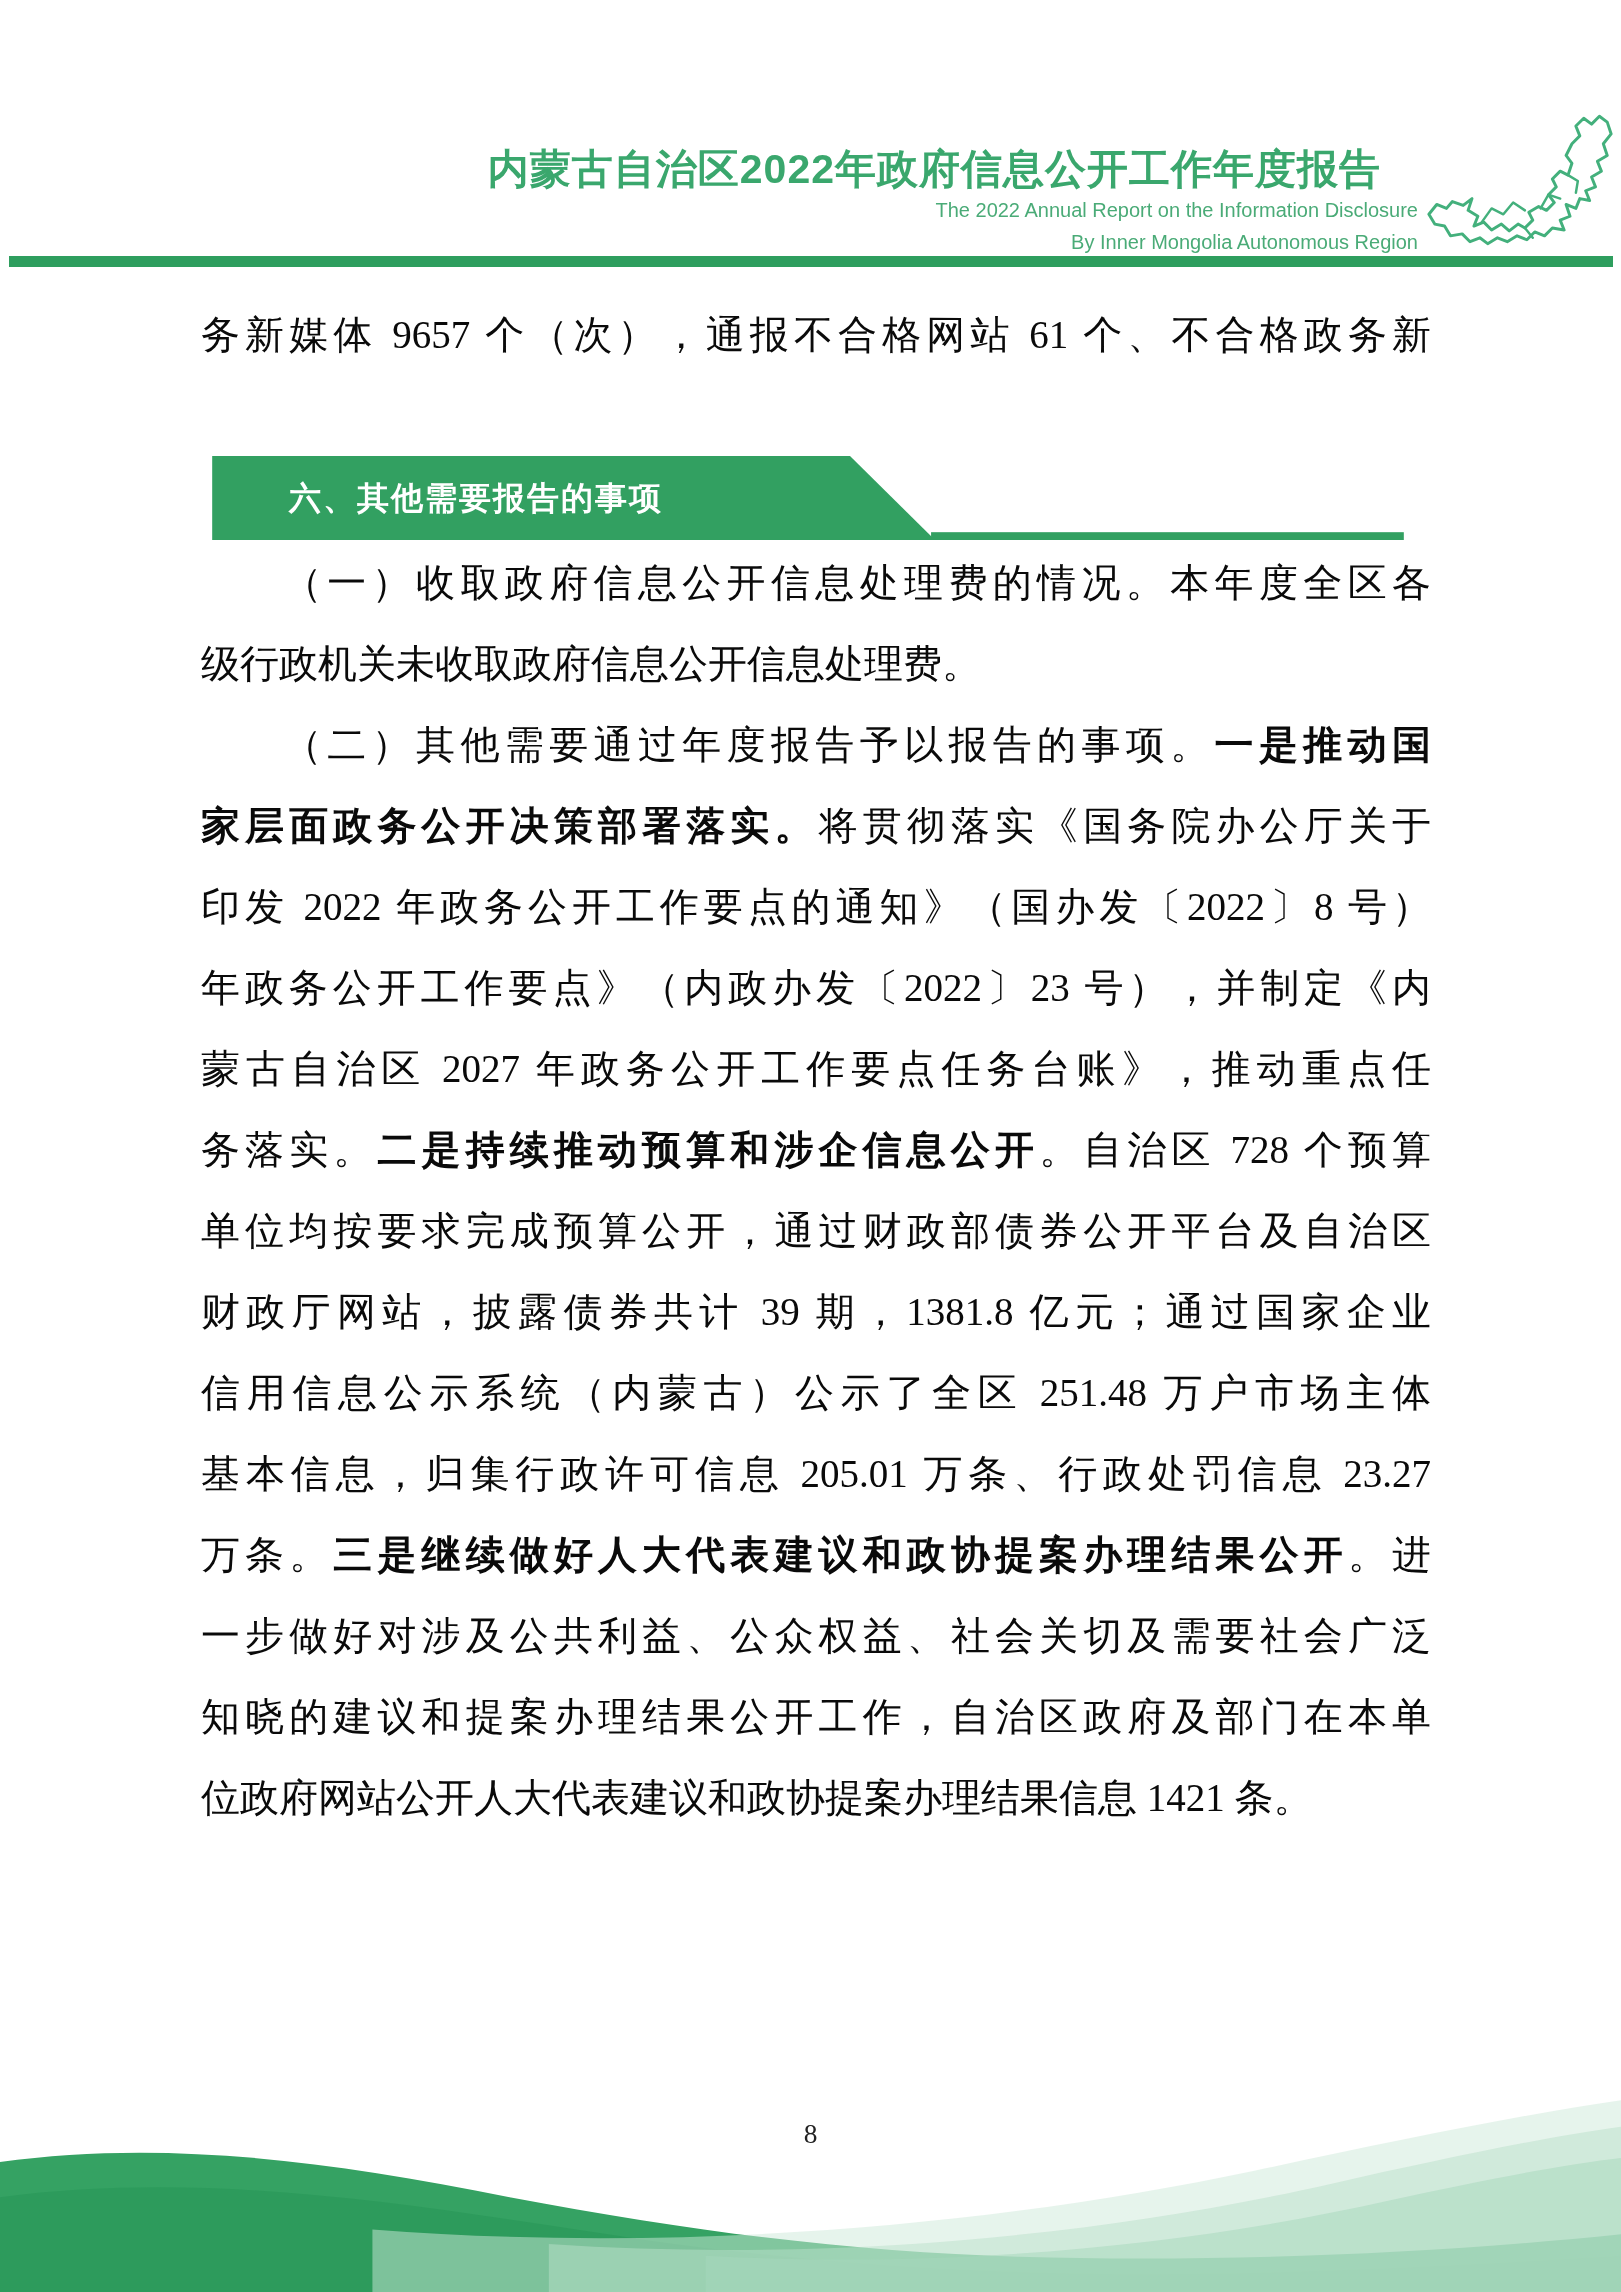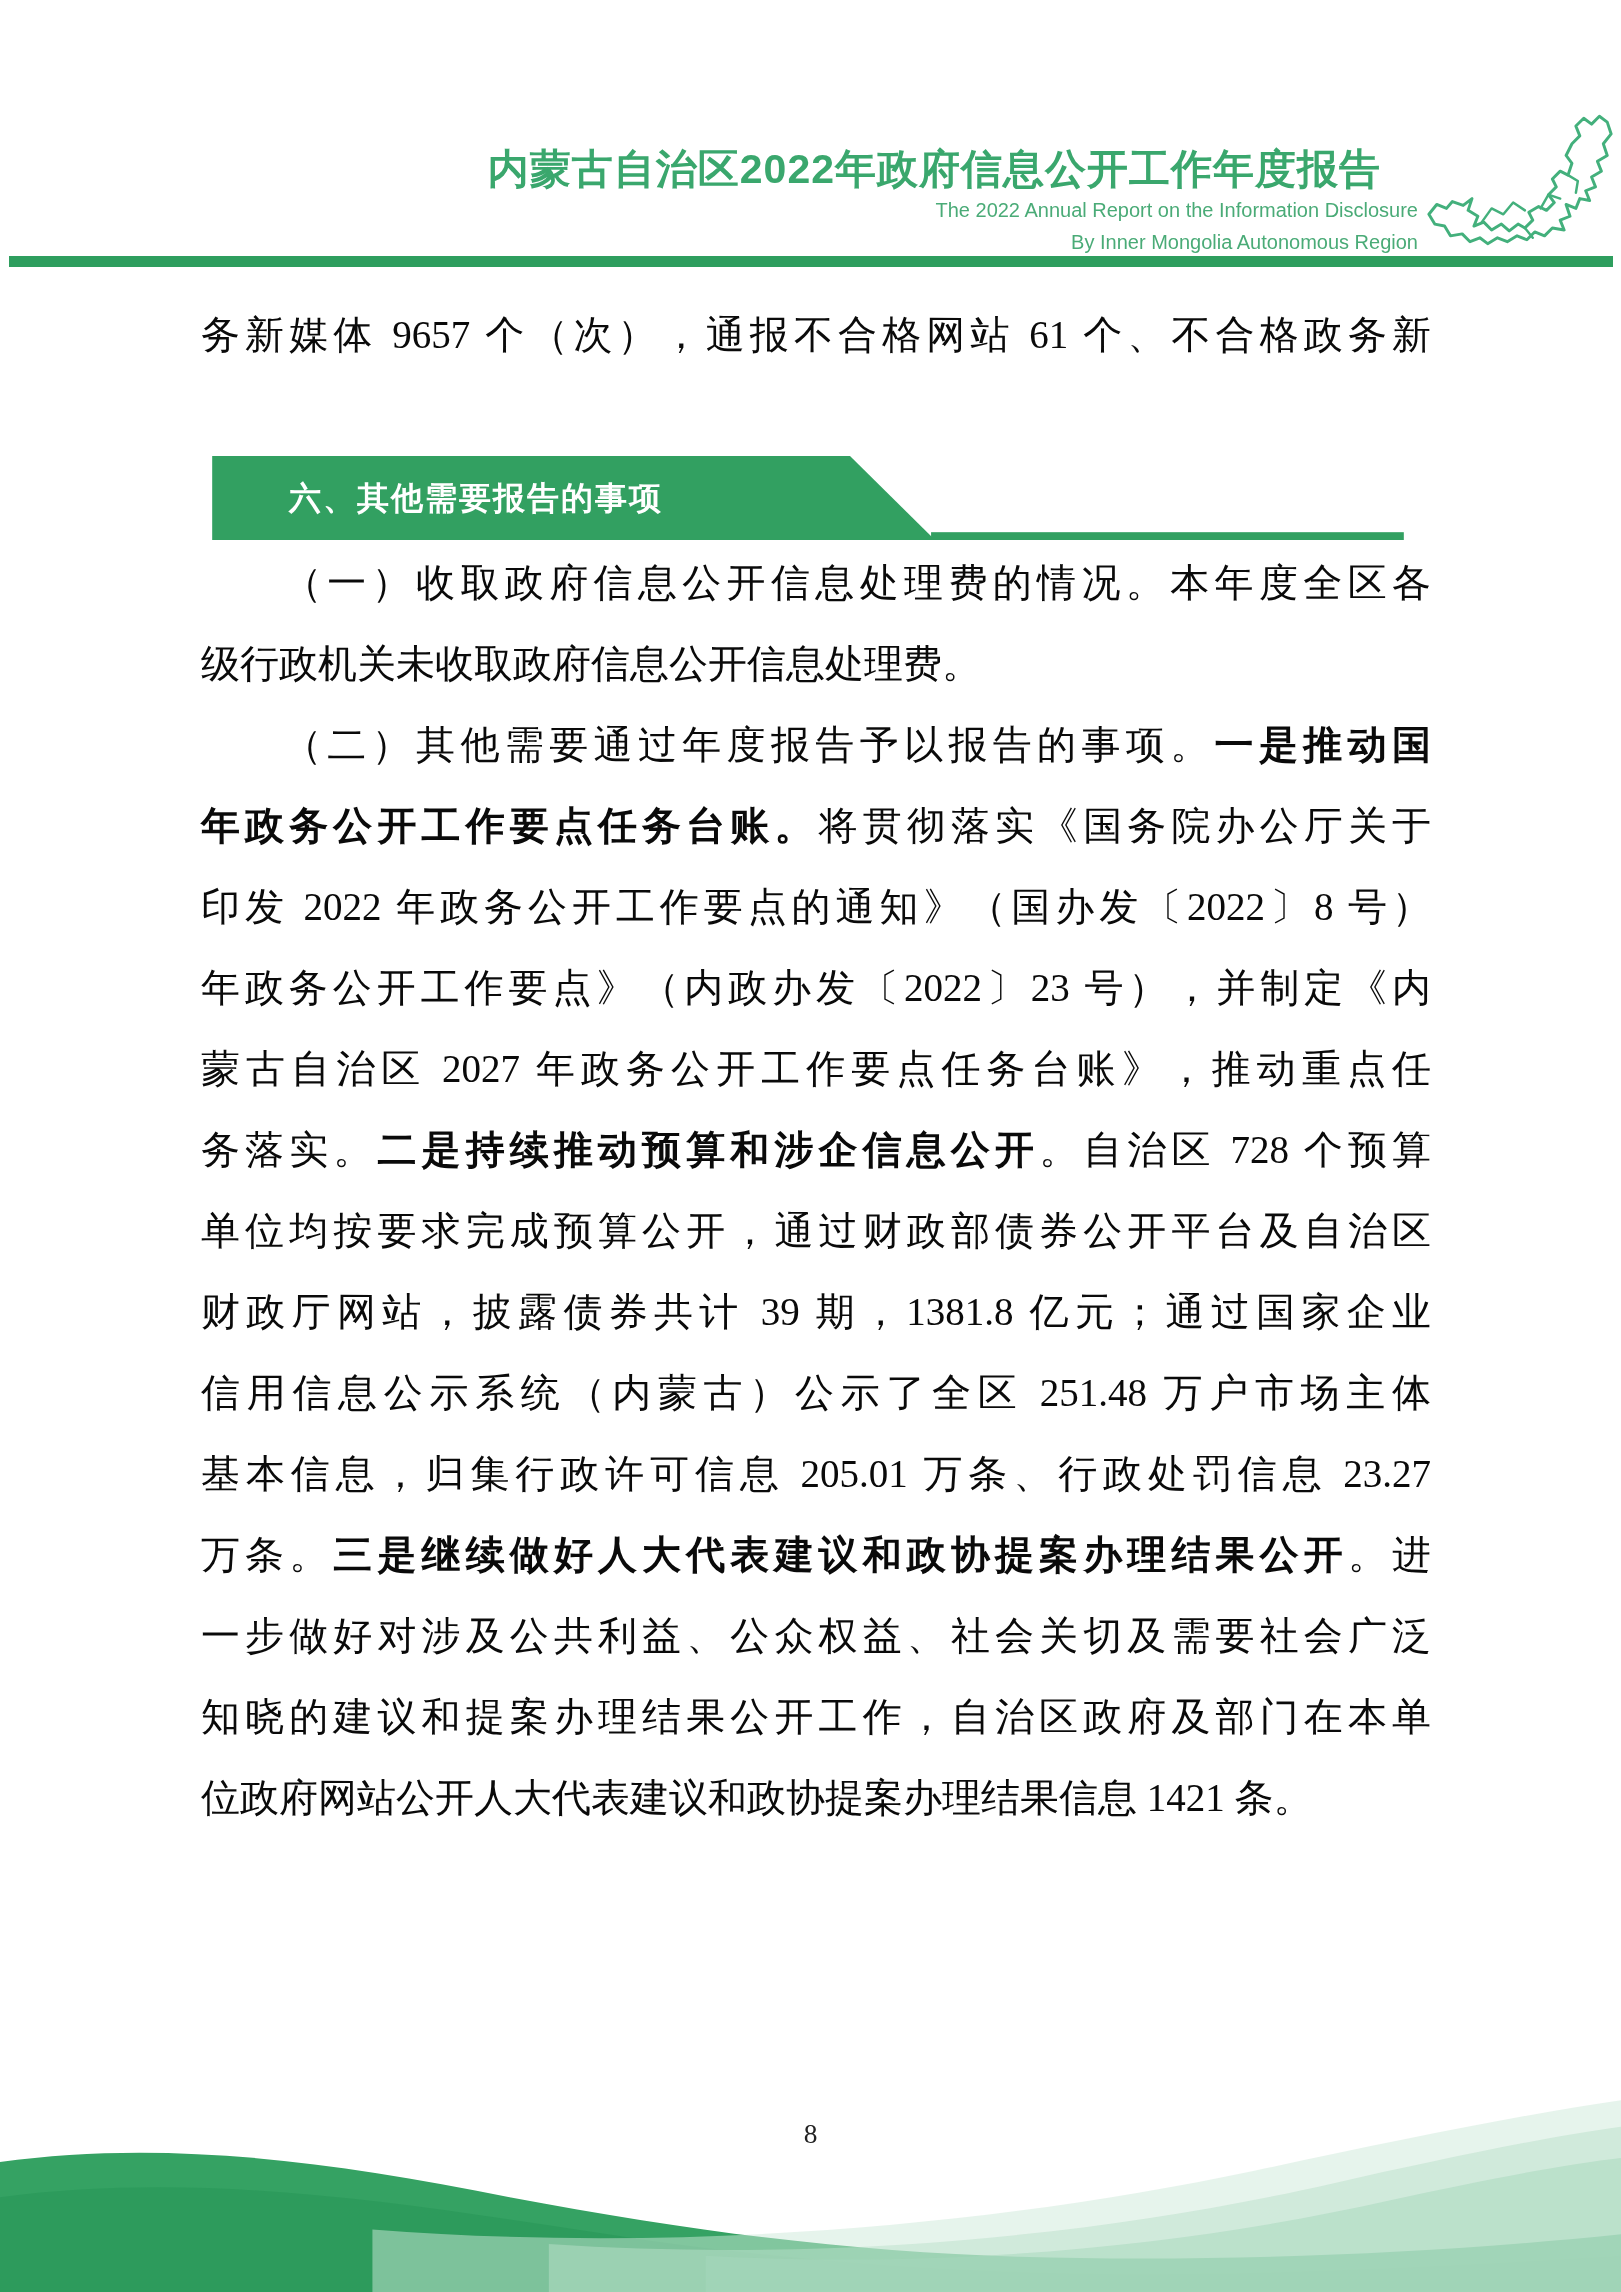--- a/index.html
+++ b/index.html
@@ -110,21 +110,21 @@
       <polygon points="0,0 653,0 740,86 0,86" fill="#32a061"></polygon>
       <rect x="736" y="78" width="484" height="8" fill="#32a061"></rect>
     </svg>
     <div class="section-banner-label">六、其他需要报告的事项</div>
   </div>
 
   <div class="body-block" id="body-block-2">
       <div class="body-line justified indented"><span>（一）收取政府信息公开信息处理费的情况。本年度全区各</span></div>
       <div class="body-line"><span>级行政机关未收取政府信息公开信息处理费。</span></div>
       <div class="body-line justified indented"><span>（二）其他需要通过年度报告予以报告的事项。</span><span class="seg-bold">一是推动国</span></div>
-      <div class="body-line justified"><span class="seg-bold">年政务公开工作要点任务台账。</span><span>将贯彻落实《国务院办公厅关于</span></div>
+      <div class="body-line justified"><span class="seg-bold">家层面政务公开决策部署落实。</span><span>将贯彻落实《国务院办公厅关于</span></div>
       <div class="body-line justified"><span>印发 2022 年政务公开工作要点的通知》（国办发〔2022〕8 号）</span></div>
       <div class="body-line justified"><span>年政务公开工作要点》（内政办发〔2022〕23 号），并制定《内</span></div>
       <div class="body-line justified"><span>蒙古自治区 2027 年政务公开工作要点任务台账》，推动重点任</span></div>
       <div class="body-line justified"><span>务落实。</span><span class="seg-bold">二是持续推动预算和涉企信息公开</span><span>。自治区 728 个预算</span></div>
       <div class="body-line justified"><span>单位均按要求完成预算公开，通过财政部债券公开平台及自治区</span></div>
       <div class="body-line justified"><span>财政厅网站，披露债券共计 39 期，1381.8 亿元；通过国家企业</span></div>
       <div class="body-line justified"><span>信用信息公示系统（内蒙古）公示了全区 251.48 万户市场主体</span></div>
       <div class="body-line justified"><span>基本信息，归集行政许可信息 205.01 万条、行政处罚信息 23.27</span></div>
       <div class="body-line justified"><span>万条。</span><span class="seg-bold">三是继续做好人大代表建议和政协提案办理结果公开</span><span>。进</span></div>
       <div class="body-line justified"><span>一步做好对涉及公共利益、公众权益、社会关切及需要社会广泛</span></div>

